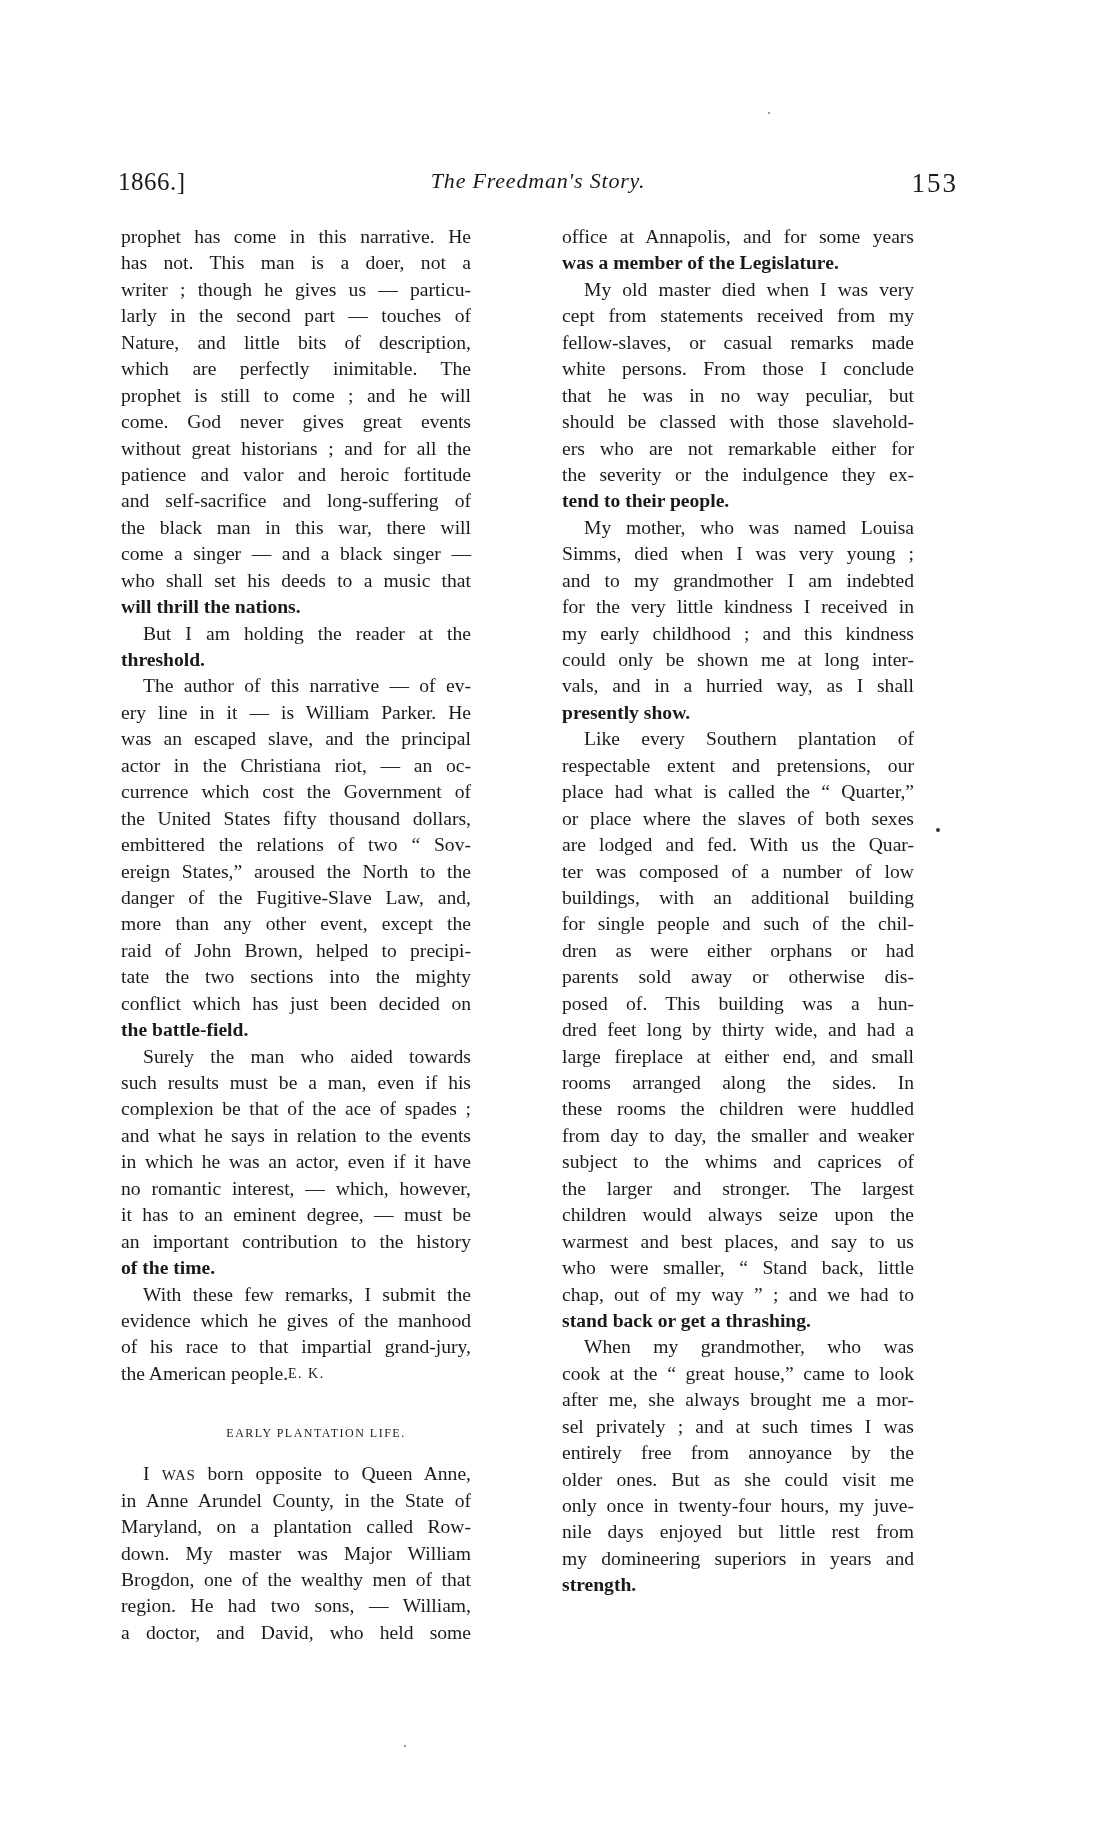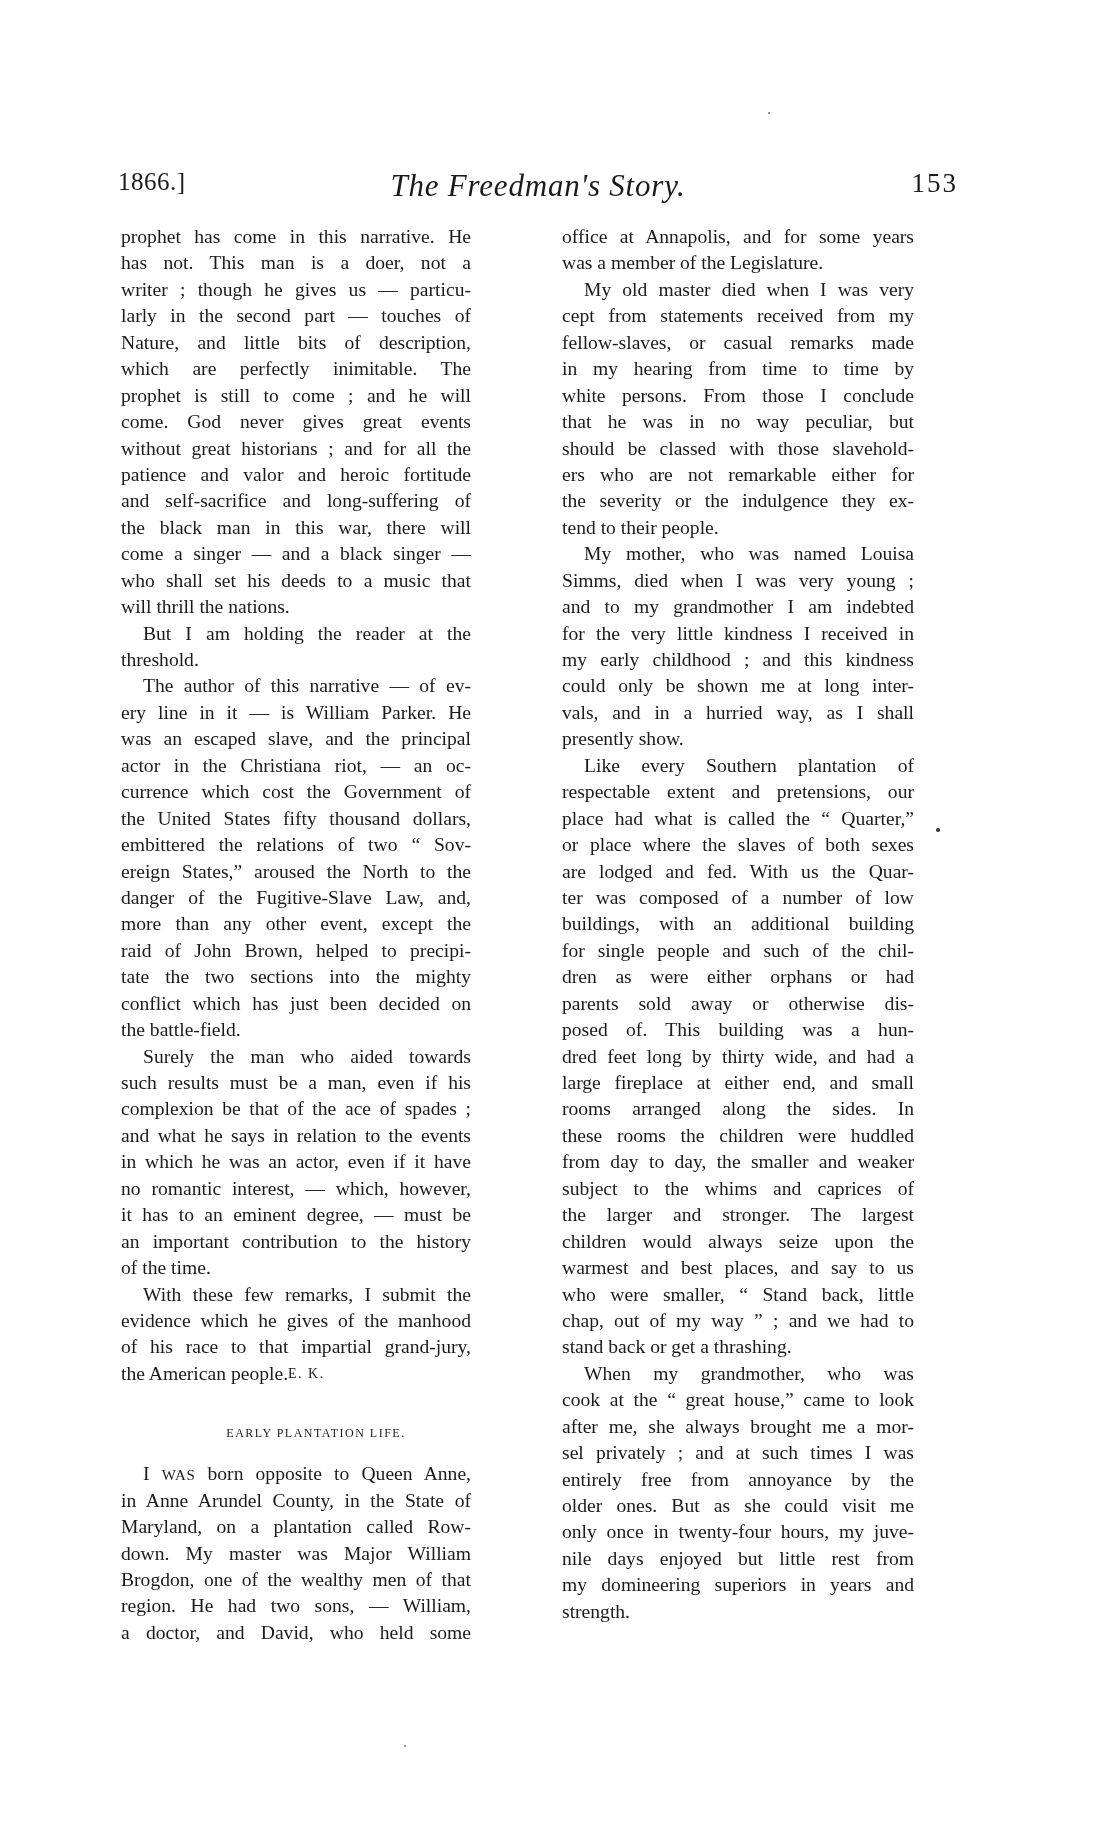--- a/index.html
+++ b/index.html
@@ -1,27 +1,27 @@
 <!DOCTYPE html>
 <html><head>
 <meta charset="utf-8">
 <style>
   html, body { margin: 0; padding: 0; background: #ffffff; }
   body { width: 1120px; height: 1837px; position: relative; overflow: hidden;
          font-family: "Liberation Serif", "DejaVu Serif", serif; color: #1a1a1a; }
   .page { position: absolute; left: 0; top: 0; width: 1120px; height: 1837px; }
   .running-head { position: absolute; top: 168px; left: 118px; width: 840px; height: 40px; }
   .rh-left { position: absolute; left: 0; top: 0; font-size: 25px; letter-spacing: 0.5px; }
-  .rh-center { position: absolute; left: 0; width: 840px; text-align: center; top: 0; font-size: 31px; font-style: italic; letter-spacing: 0.8px; }
+  .rh-center { position: absolute; left: 0; width: 840px; text-align: center; top: 0; font-size: 22px; font-style: italic; letter-spacing: 0.8px; }
   .rh-right { position: absolute; right: 0; top: 0; font-size: 27px; letter-spacing: 2px; }
   .col { position: absolute; top: 224px; width: 350px; font-size: 19.6px; line-height: 26.45px; }
   .col-left { left: 121px; }
   .col-right { left: 562px; width: 352px; }
   .line { display: block; white-space: nowrap; text-align: justify; text-align-last: justify; height: 26.45px; }
-  .line.last { text-align-last: left; }
+  .line.last { text-align-last: left; font-weight: bold; }
   .line.indent { padding-left: 22px; }
   .section-heading { display: block; text-align: center; font-size: 12px; letter-spacing: 1.5px; margin-top: 36px; margin-bottom: 18px; height: 20px; line-height: 20px; padding-left: 40px; }
   .signature-line { display: flex; justify-content: flex-start; white-space: nowrap; height: 26.45px; }
   .signature { font-size: 14px; letter-spacing: 1.5px; padding-right: 14px; }
   .smallcaps { font-size: 15px; letter-spacing: 0.8px; }
   .speck { position: absolute; width: 2px; height: 2px; background: #777; border-radius: 50%; }
   .bullet { position: absolute; width: 4px; height: 4px; background: #333; border-radius: 50%; }
 </style>
 </head>
 <body>
@@ -96,21 +96,20 @@
       </div>
   </div>
 
   <div class="col col-right" id="right-col">
     <div id="right-lines">
         <span class="line">office at Annapolis, and for some years</span>
         <span class="line last">was a member of the Legislature.</span>
         <span class="line indent">My old master died when I was very</span>
         <span class="line">cept from statements received from my</span>
         <span class="line">fellow-slaves, or casual remarks made</span>
-        <span class="line">in my hearing from time to time by</span>
         <span class="line">white persons.  From those I conclude</span>
         <span class="line">that he was in no way peculiar, but</span>
         <span class="line">should be classed with those slavehold-</span>
         <span class="line">ers who are not remarkable either for</span>
         <span class="line">the severity or the indulgence they ex-</span>
         <span class="line last">tend to their people.</span>
         <span class="line indent">My mother, who was named Louisa</span>
         <span class="line">Simms, died when I was very young ;</span>
         <span class="line">and to my grandmother I am indebted</span>
         <span class="line">for the very little kindness I received in</span>

